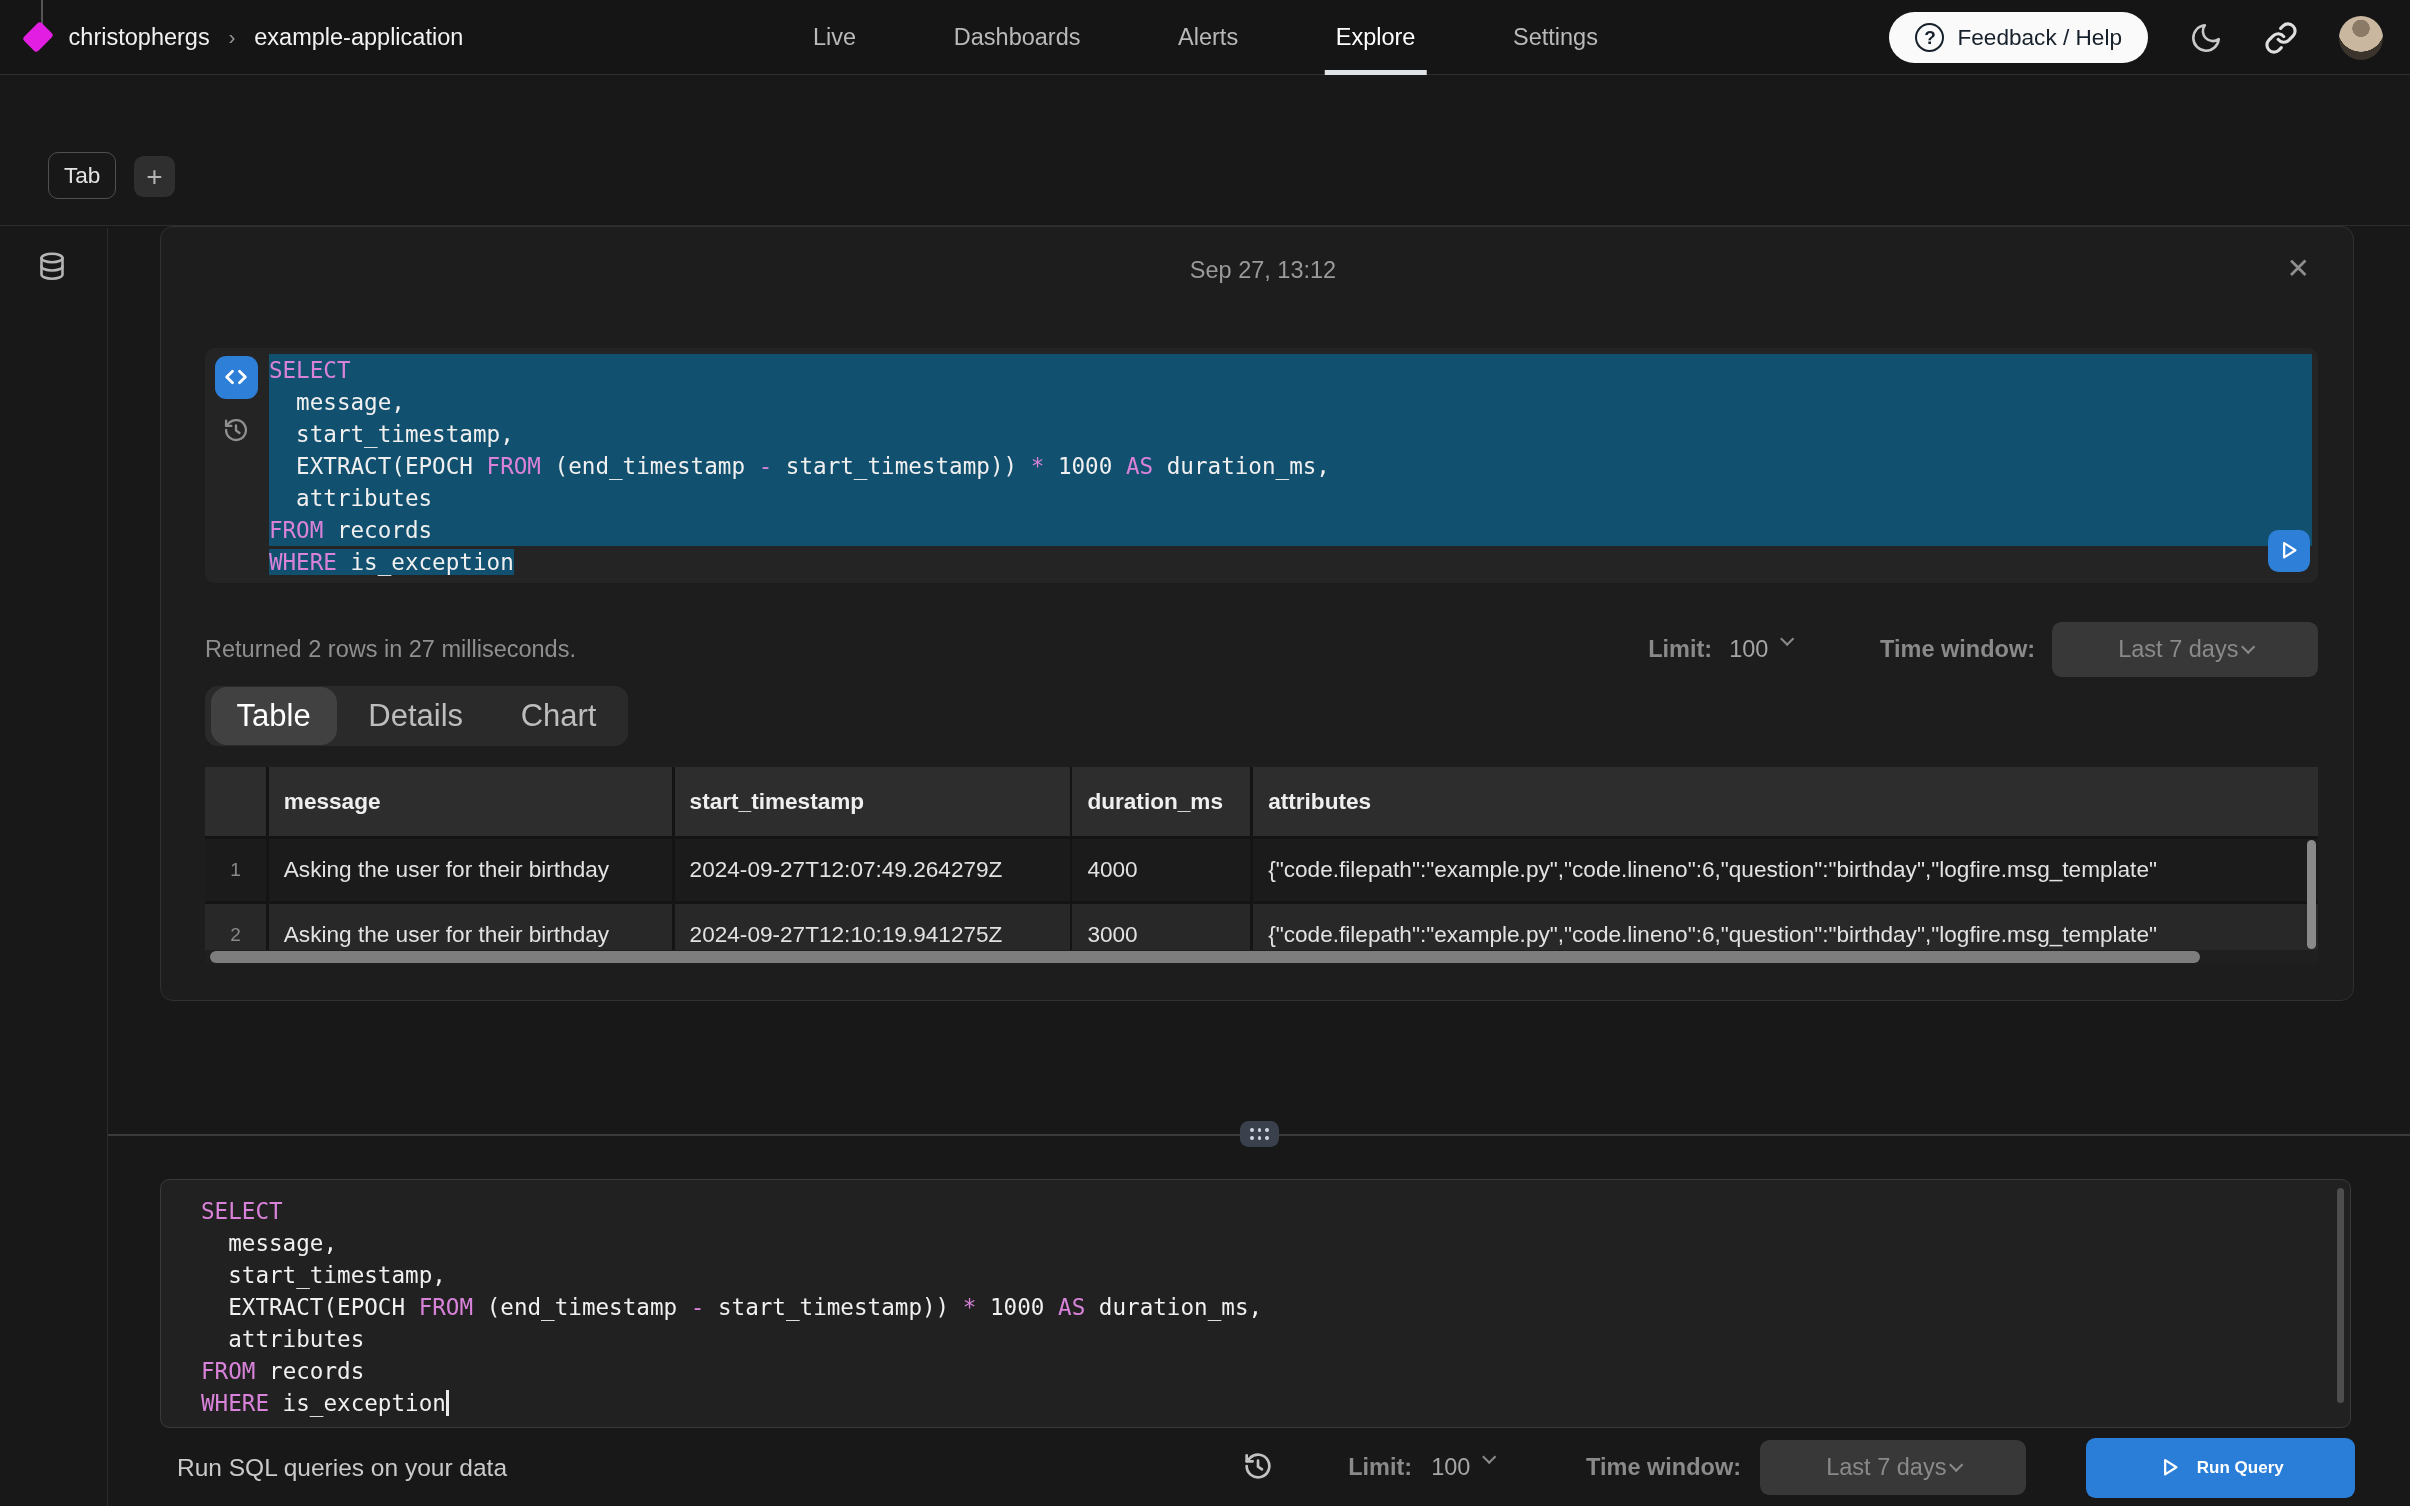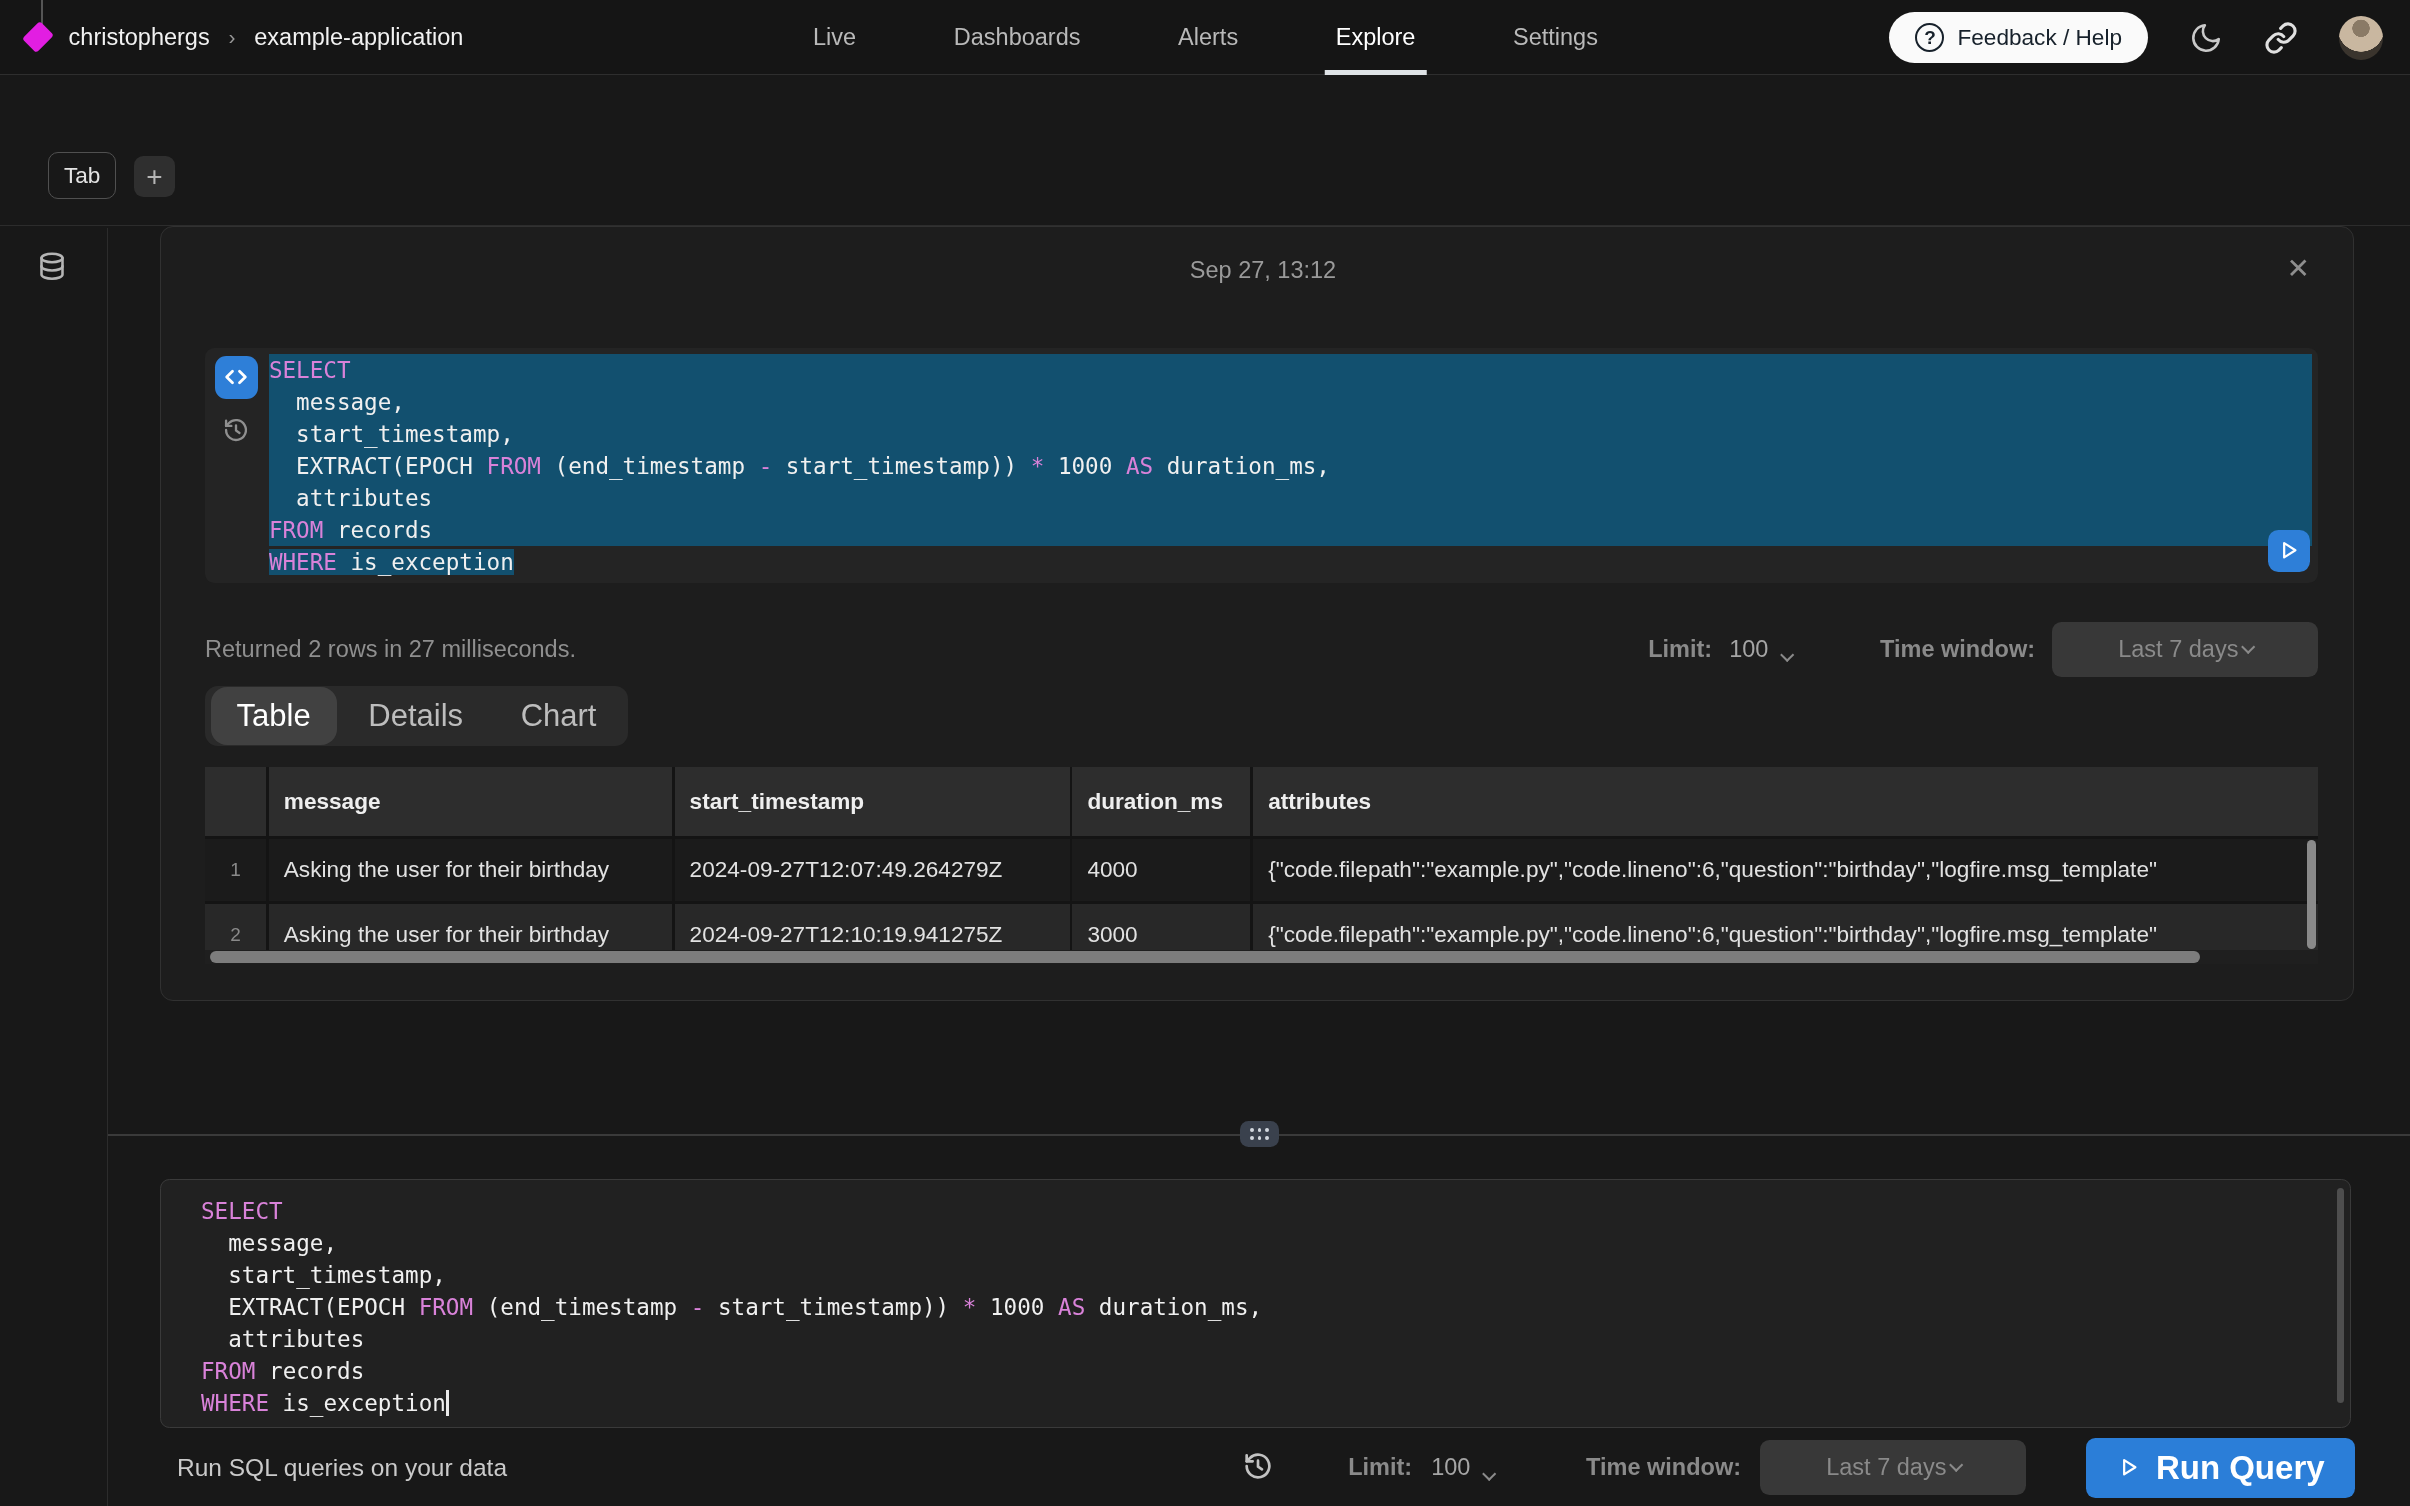--- a/index.html
+++ b/index.html
@@ -53,21 +53,21 @@
   .editor-bottom { position:absolute; left:160px; top:1179px; width:2191px; height:249px; background:#212121; border:1.9px solid #3a3a3a; border-radius:9.4px; overflow:hidden; }
   .editor-bottom .code-pane { padding:15px 9.4px 0 40px; font-family:"DejaVu Sans Mono", monospace; font-size:22.6px; line-height:32px; color:#f0f0f0; }
   .caret { display:inline-block; width:2.8px; height:25.4px; background:#eaeaea; vertical-align:-4.7px; }
   .vscroll { position:absolute; right:5.6px; top:7.5px; width:7.5px; height:215px; border-radius:3.8px; background:#4e4e4e; cursor:pointer; }
 
   
   .status-row { position:absolute; left:44px; top:394px; width:2113px; height:56px; display:flex; align-items:center; }
   .status-text { font-size:23.5px; color:#8f8f8f; }
   .controls { margin-left:auto; display:flex; align-items:center; gap:17px; }
   .ctl-label { font-size:23.5px; color:#8a8a8a;font-weight:bold; }
-  .ctl-value { font-size:23.5px; color:#a5a5a5; display:flex; align-items:flex-end; gap:11.3px; cursor:pointer; }
+  .ctl-value { font-size:23.5px; color:#a5a5a5; display:flex; align-items:flex-start; gap:11.3px; cursor:pointer; }
   .chev { width:10.4px; height:10.4px; border-right:2.4px solid #8a8a8a; border-bottom:2.4px solid #8a8a8a; transform:rotate(45deg) translateY(-2.8px); }
   .tw-pill { height:55px; min-width:266px; background:#383838; border-radius:9.4px; color:#8a8a8a; font-size:23.5px; display:flex; align-items:center; justify-content:center; gap:3px; cursor:pointer; }
   .gap-lg { width:56px; }
 
   
   .segmented { position:absolute; left:44px; top:459px; height:60px; background:#2a2a2a; border-radius:13px; display:flex; align-items:center; padding:5.6px; gap:5.6px; }
   .segment { font-size:31px; color:#bdbdbd; padding:11px 26px; border-radius:16px; cursor:pointer; }
   .segment.active { background:#414141; color:#ffffff; }
 
   
@@ -85,21 +85,21 @@
   .splitter { position:absolute; left:108px; top:1134px; width:2302px; height:1.9px; background:#3a3a3a; }
   .drag-handle { position:absolute; left:1240px; top:1121px; width:39px; height:26px; background:#3a414d; border-radius:8.5px; display:flex; align-items:center; justify-content:center; cursor:row-resize; }
   .dots { display:grid; grid-template-columns:repeat(3,3.8px); grid-template-rows:repeat(2,3.8px); gap:3.8px; }
   .dots i { width:3.8px; height:3.8px; border-radius:50%; background:#d2d7de; }
 
   
   .bottombar { position:absolute; left:108px; top:1428px; width:2302px; height:79px; display:flex; align-items:center; }
   .hint { margin-left:69px; font-size:24.5px; color:#cacaca; }
   .bb-right { margin-left:auto; display:flex; align-items:center; gap:19px; padding-right:55px; }
   .bb-history { color:#c2c2c2; cursor:pointer; margin-right:55px; }
-  .run-btn { display:flex; align-items:center; justify-content:center; gap:15px; width:269px; height:60px; border-radius:9.4px; background:#2b7ed8; color:#ffffff; font-size:33px; font-weight:600; cursor:pointer; margin-left:41px; }
+  .run-btn { display:flex; align-items:center; justify-content:center; gap:15px; width:269px; height:60px; border-radius:9.4px; background:#2b7ed8; color:#ffffff; font-size:17px; font-weight:600; cursor:pointer; margin-left:41px; }
 </style>
 </head>
 <body>
 
 <div class="stage">
 
   <div class="nav">
     <div class="logo-stem"></div>
     <div class="nav-left">
       <span class="logo-diamond"></span>

